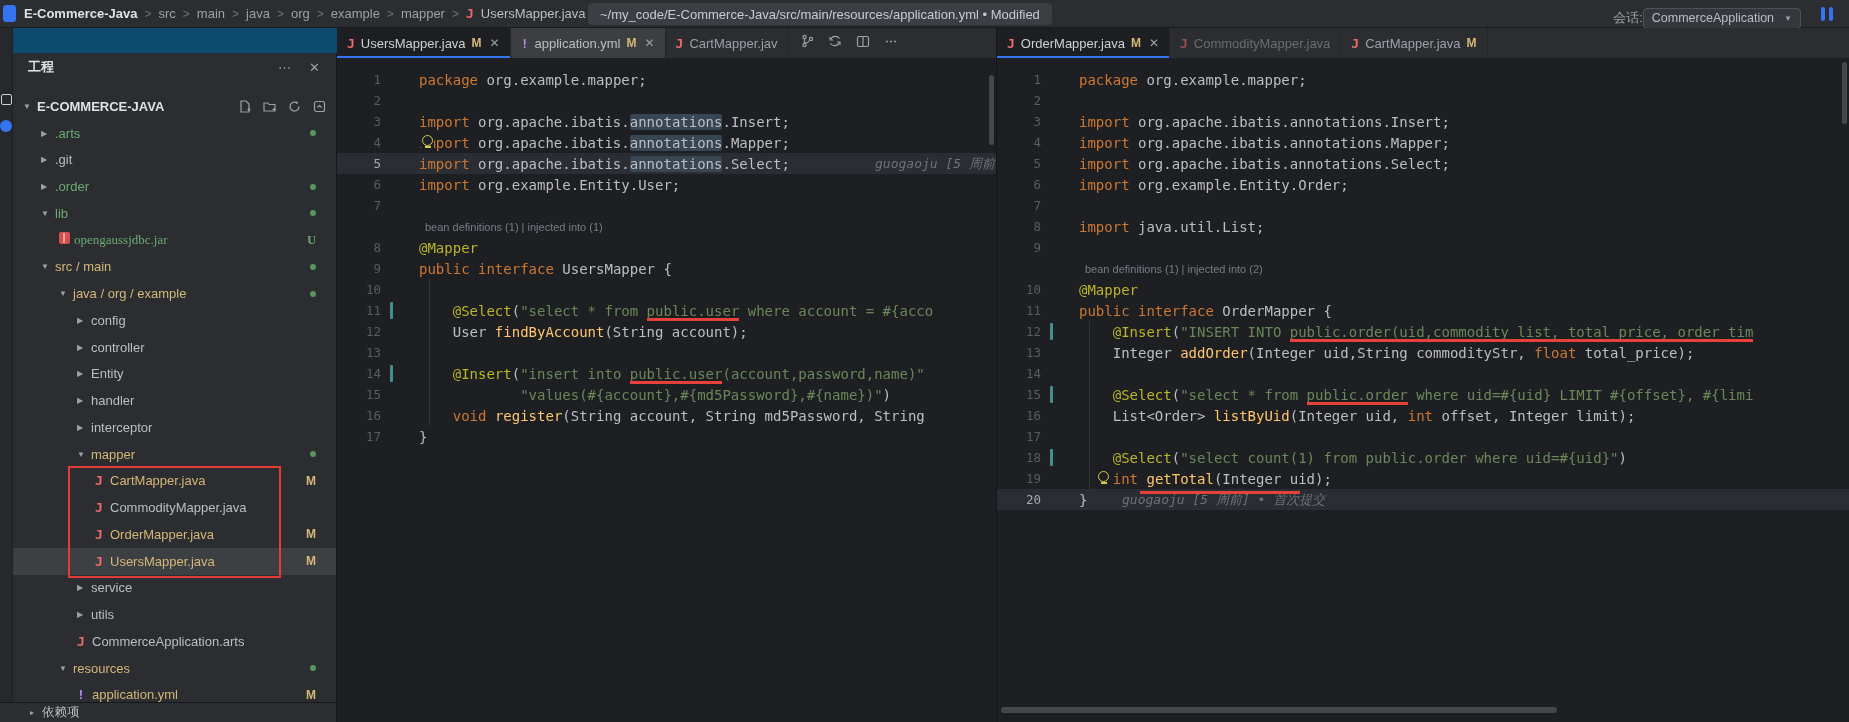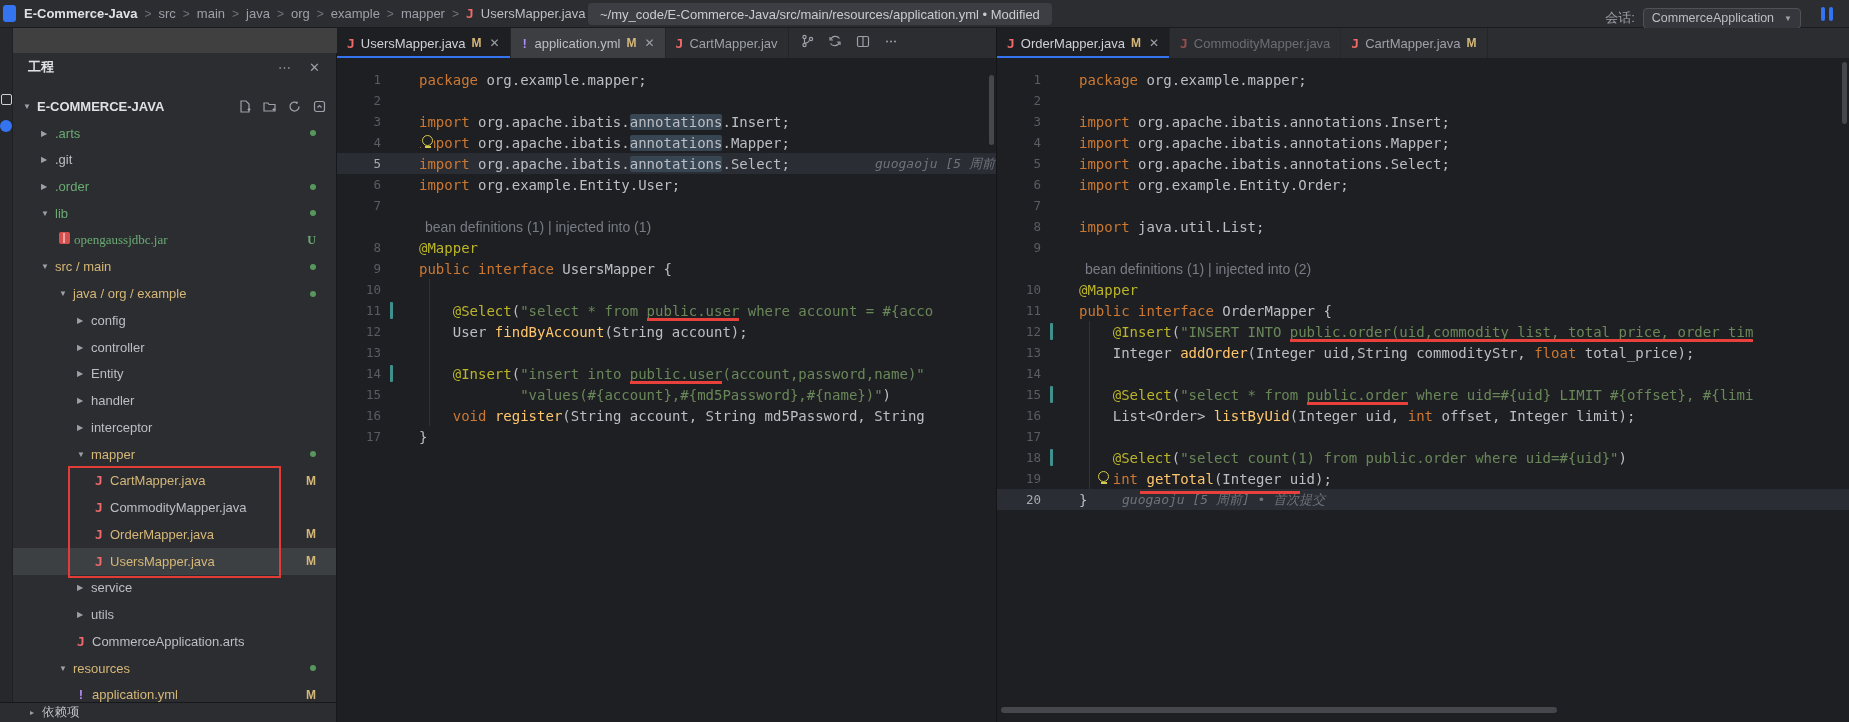--- a/index.html
+++ b/index.html
@@ -1,32 +1,32 @@
 <!DOCTYPE html>
 <html><head>
 <meta charset="utf-8">
 <style>
   * { margin:0; padding:0; box-sizing:border-box; }
   html,body { width:1849px; height:722px; overflow:hidden; background:#1e1f22;
               font-family:"Liberation Sans", sans-serif; }
-  #window { position:relative; width:1849px; height:722px; background:#404040; }
+  #window { position:relative; width:1849px; height:722px; background:#0c4a6e; }
 
   
   #titlebar { position:absolute; left:0; top:0; width:1849px; height:28px; background:#2b2d30;
               display:flex; align-items:center; border-bottom:1px solid #1a1b1e; }
   #app-logo { width:13px; height:17px; background:#3574f0; border-radius:3px; margin:0 8px 0 3px; flex:none; }
   #breadcrumb { display:flex; align-items:center; gap:7px; font-size:13px; color:#9da0a8; white-space:nowrap; }
   #breadcrumb .root { color:#dfe1e5; font-weight:bold; }
   #breadcrumb .sep { color:#6f737a; font-size:12px; }
   #breadcrumb .file { color:#bcbec4; }
   .jglyph { color:#ef6b6b; font-weight:bold; font-size:13px; font-family:"DejaVu Sans Mono",monospace; }
   .yglyph { color:#b18bf5; font-weight:bold; font-size:13px; font-family:"DejaVu Sans Mono",monospace; }
   #path-box { position:absolute; left:588px; top:3px; height:22px; background:#3c3e43; border-radius:4px;
               display:flex; align-items:center; padding:0 12px; font-size:13px; color:#c9cbd0; }
-  #session { position:absolute; right:48px; top:0; height:36px; display:flex; align-items:center; gap:8px; }
+  #session { position:absolute; right:48px; top:0; height:36px; display:flex; align-items:center; }
   #session-label { font-size:13px; color:#9da0a8; }
   #session-select { height:21px; background:#35373c; border:1px solid #4e5157; border-radius:4px;
                     display:flex; align-items:center; gap:10px; padding:0 8px; font-size:12.5px; color:#bcbec4; }
   #session-select .caret { font-size:8px; color:#9da0a8; }
   #pause-icon { position:absolute; right:14px; top:7px; width:14px; height:14px; display:flex; gap:4px; }
   #pause-icon i { width:4px; height:14px; background:#3574f0; border-radius:2px; }
 
   
   #activitybar { position:absolute; left:0; top:28px; width:13px; height:674px; background:#26282b;
                  border-right:1px solid #1f2023; }
@@ -85,21 +85,21 @@
   .ln { width:50px; text-align:right; color:#585c63; font-size:12.5px; flex:none; padding-right:6px; }
   .row.current .ln { color:#a7aab1; }
   .chg-slot { width:10px; flex:none; align-self:stretch; position:relative; }
   .chg-bar { position:absolute; left:3px; top:2px; width:3px; height:17px; background:#40918e; border-radius:1px; }
   .code { margin-left:22px; position:relative; }
   .tk-k { color:#cc7832; } .tk-d { color:#bcbec4; } .tk-s { color:#6a8759; }
   .tk-a { color:#bbb529; } .tk-m { color:#ffc66d; }
   .tk-w { color:#bcbec4; background:#384552; border-radius:2px; }
   .tk-e { color:#6a8759; position:relative; }
   .tk-e::after { content:""; position:absolute; left:0; right:0; bottom:-2px; height:3px; background:#e8413c; }
-  .inlay { margin-left:88px; font-family:"Liberation Sans",sans-serif; font-size:14px; color:#787c85; }
+  .inlay { margin-left:88px; font-family:"Liberation Sans",sans-serif; font-size:11px; color:#787c85; }
   .blame { position:absolute; top:0; height:21px; display:flex; align-items:center;
            color:#6e727a; font-style:italic; font-size:13px; white-space:pre; }
   .bulb { position:absolute; top:3px; width:13px; height:15px; background:#1e1f22; z-index:3; }
   .bulb::before { content:""; position:absolute; left:1px; top:0; width:9px; height:9px; border:1.5px solid #d5c94f;
                   border-radius:50%; }
   .bulb::after { content:""; position:absolute; left:3.5px; top:11px; width:6px; height:2px; background:#d5c94f; }
   .err-float { position:absolute; height:3px; background:#e8413c; bottom:-5px; z-index:2; }
   .indent-guide { position:absolute; width:1px; background:#2f3237; z-index:0; }
   .vthumb { position:absolute; width:5px; background:#45474c; border-radius:3px; }
   .hthumb { position:absolute; height:6px; background:#45474c; border-radius:3px; }

